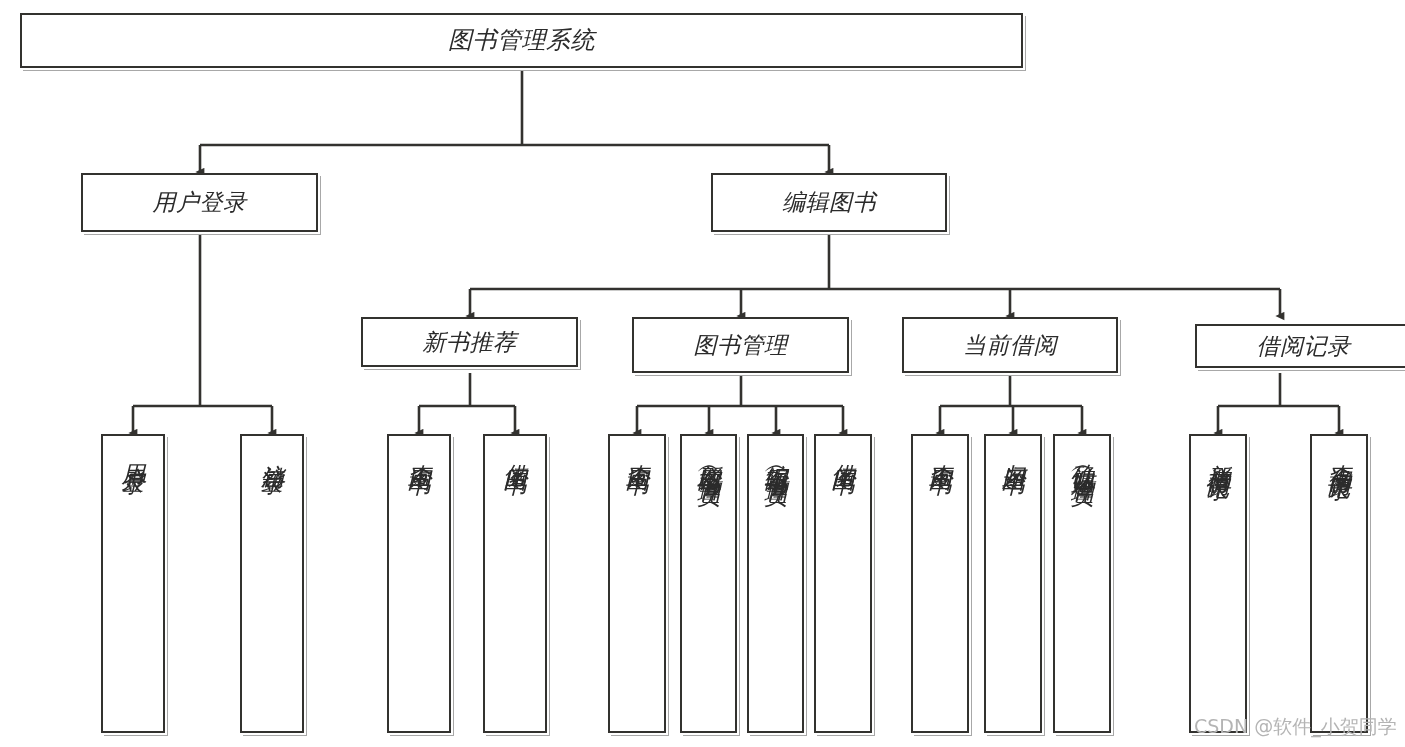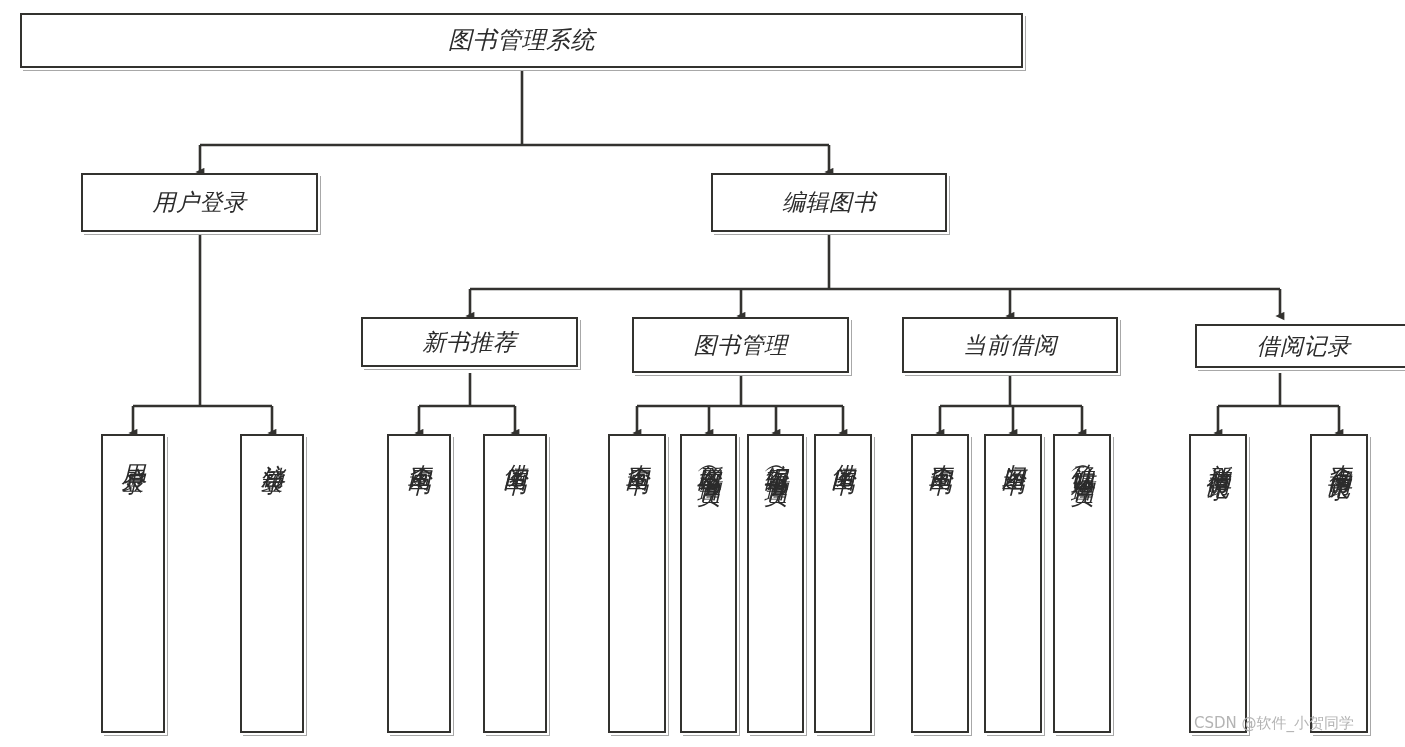--- a/index.html
+++ b/index.html
@@ -59,21 +59,21 @@
     font-size: 23px;
     letter-spacing: 3px;
     line-height: 1;
   }
   .node.root .label {
     font-size: 24px;
   }
   .watermark {
     position: absolute;
     color: #b4b4b4;
-    font-size: 15px;
+    font-size: 19px;
     white-space: nowrap;
     z-index: 5;
     font-family: "DejaVu Sans", "Liberation Sans", sans-serif;
   }
 </style>
 </head>
 <body>
 
 <div id="diagram">
   <svg id="edges" viewBox="0 0 1405 747" xmlns="http://www.w3.org/2000/svg">

